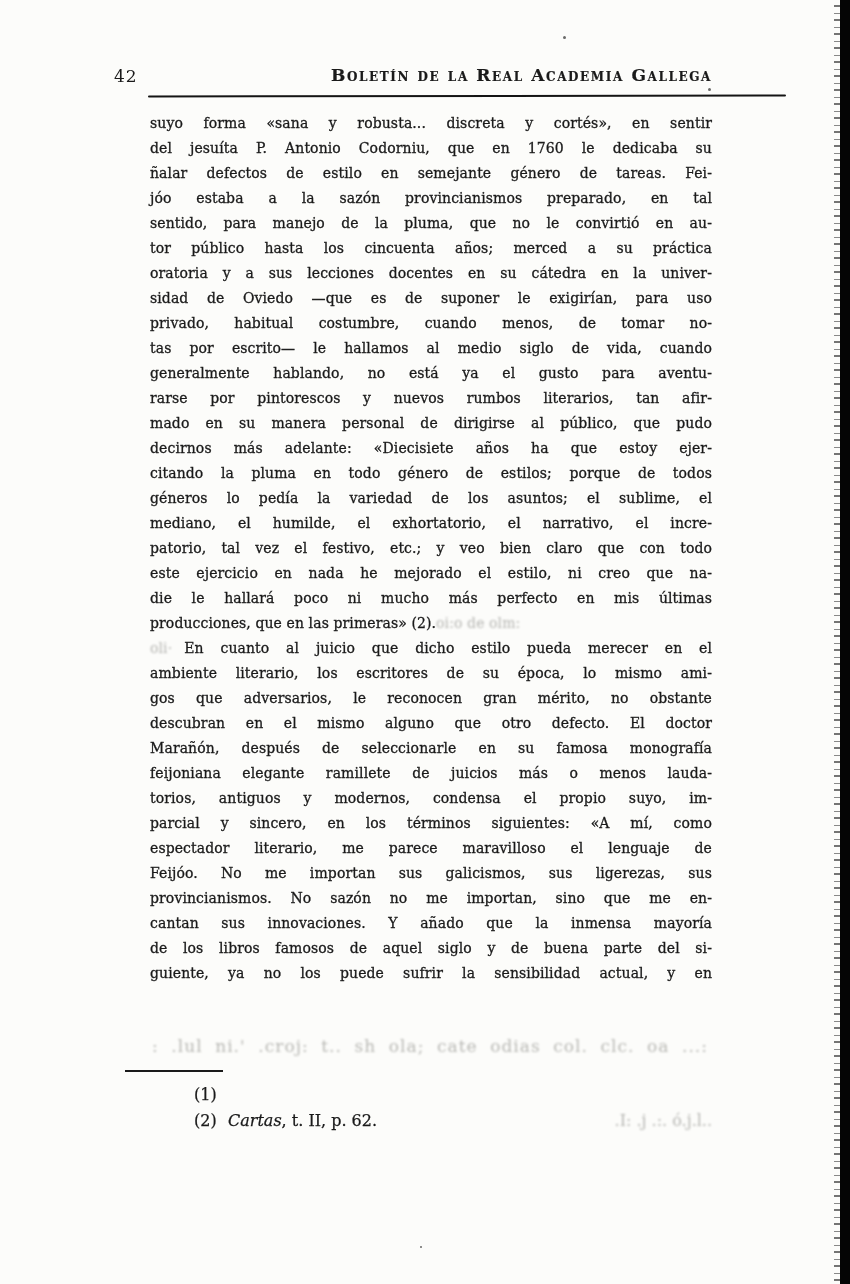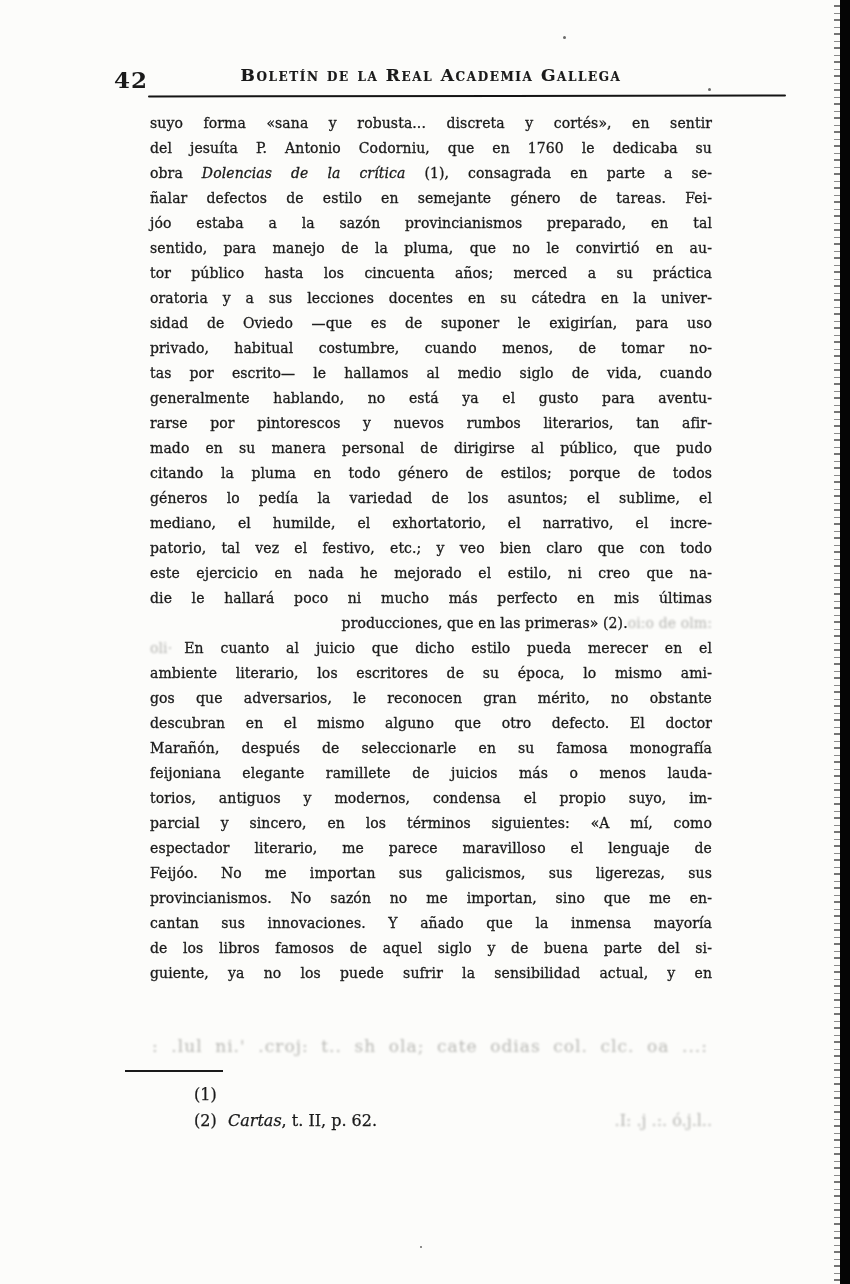--- a/index.html
+++ b/index.html
@@ -4,32 +4,32 @@
 <style>
   html,body{margin:0;padding:0;}
   body{
     width:850px;height:1284px;position:relative;overflow:hidden;
     background:var(--paper,#fcfcfa);
     font-family:"DejaVu Serif","Liberation Serif",serif;
     color:var(--ink,#1a1a1a);
   }
   .abs{position:absolute;}
   
-  .page-num{left:114px;top:66px;font-size:23px;font-weight:bold;letter-spacing:1px;}
+  .page-num{left:114px;top:66px;font-size:17px;font-weight:normal;letter-spacing:1px;}
   .header-title{
-    left:150px;top:65px;width:562px;text-align:center;
+    left:150px;top:65px;width:562px;text-align:right;
     font-variant:small-caps;font-weight:bold;font-size:17px;letter-spacing:1.6px;
     -webkit-text-stroke:.2px var(--ink,#1a1a1a);
   }
   .header-rule{left:148px;top:95px;width:638px;height:2px;background:#141414;border-radius:1px;transform:rotate(-.08deg);}
   
   .body-col{left:150px;top:111px;width:562px;font-size:14px;line-height:25px;
     -webkit-text-stroke:.3px #1c1c1c;letter-spacing:.1px;}
   .line{height:25px;overflow:visible;text-align:justify;text-align-last:justify;}
-  .line.flex{display:flex;justify-content:flex-end;text-align:left;text-align-last:auto;}
+  .line.flex{display:flex;justify-content:flex-start;text-align:left;text-align-last:auto;}
   .line .fill{flex:1;display:block;text-align:justify;text-align-last:justify;margin-left:12px;}
   .i{font-style:italic;}
   .ghost{color:#7b7b76;filter:blur(1.1px);opacity:.55;-webkit-text-stroke:0;white-space:nowrap;}
   
   .ghost-line{left:152px;top:1034px;width:556px;font-size:17px;line-height:24px;
     color:#74746e;filter:blur(1.2px);opacity:.5;text-align:justify;text-align-last:justify;letter-spacing:1px;}
   
   .fn-rule{left:125px;top:1070px;width:98px;height:2px;background:#1a1a1a;}
   .footnotes{left:150px;top:1082px;width:562px;font-size:16px;line-height:26px;
     -webkit-text-stroke:.25px #1c1c1c;}
@@ -46,32 +46,32 @@
 </head>
 <body style="--ink: #1a1a1a; --paper: #fcfcfa;">
 
 <div class="abs page-num">42</div>
 <div class="abs header-title">Boletín de la Real Academia Gallega</div>
 <div class="abs header-rule"></div>
 
 <div class="abs body-col">
     <div class="line"><span>suyo forma «sana y robusta... discreta y cortés», en sentir</span></div>
     <div class="line"><span>del jesuíta P. Antonio Codorniu, que en 1760 le dedicaba su</span></div>
-    <div class="line"><span>obra </span><span class="i">Dolencias de la crítica</span><span> (1), consagrada en parte a se-</span></div>
     <div class="line"><span>ñalar defectos de estilo en semejante género de tareas. Fei-</span></div>
     <div class="line"><span>jóo estaba a la sazón provincianismos preparado, en tal</span></div>
     <div class="line"><span>sentido, para manejo de la pluma, que no le convirtió en au-</span></div>
     <div class="line"><span>tor público hasta los cincuenta años; merced a su práctica</span></div>
     <div class="line"><span>oratoria y a sus lecciones docentes en su cátedra en la univer-</span></div>
     <div class="line"><span>sidad de Oviedo —que es de suponer le exigirían, para uso</span></div>
     <div class="line"><span>privado, habitual costumbre, cuando menos, de tomar no-</span></div>
     <div class="line"><span>tas por escrito— le hallamos al medio siglo de vida, cuando</span></div>
     <div class="line"><span>generalmente hablando, no está ya el gusto para aventu-</span></div>
     <div class="line"><span>rarse por pintorescos y nuevos rumbos literarios, tan afir-</span></div>
     <div class="line"><span>mado en su manera personal de dirigirse al público, que pudo</span></div>
+    <div class="line"><span>decirnos más adelante: «Diecisiete años ha que estoy ejer-</span></div>
     <div class="line"><span>citando la pluma en todo género de estilos; porque de todos</span></div>
     <div class="line"><span>géneros lo pedía la variedad de los asuntos; el sublime, el</span></div>
     <div class="line"><span>mediano, el humilde, el exhortatorio, el narrativo, el incre-</span></div>
     <div class="line"><span>patorio, tal vez el festivo, etc.; y veo bien claro que con todo</span></div>
     <div class="line"><span>este ejercicio en nada he mejorado el estilo, ni creo que na-</span></div>
     <div class="line"><span>die le hallará poco ni mucho más perfecto en mis últimas</span></div>
     <div class="line flex">
       <span>producciones, que en las primeras» (2).</span>
       <span class="ghost">oi:o  de  olm:</span>
     </div>

